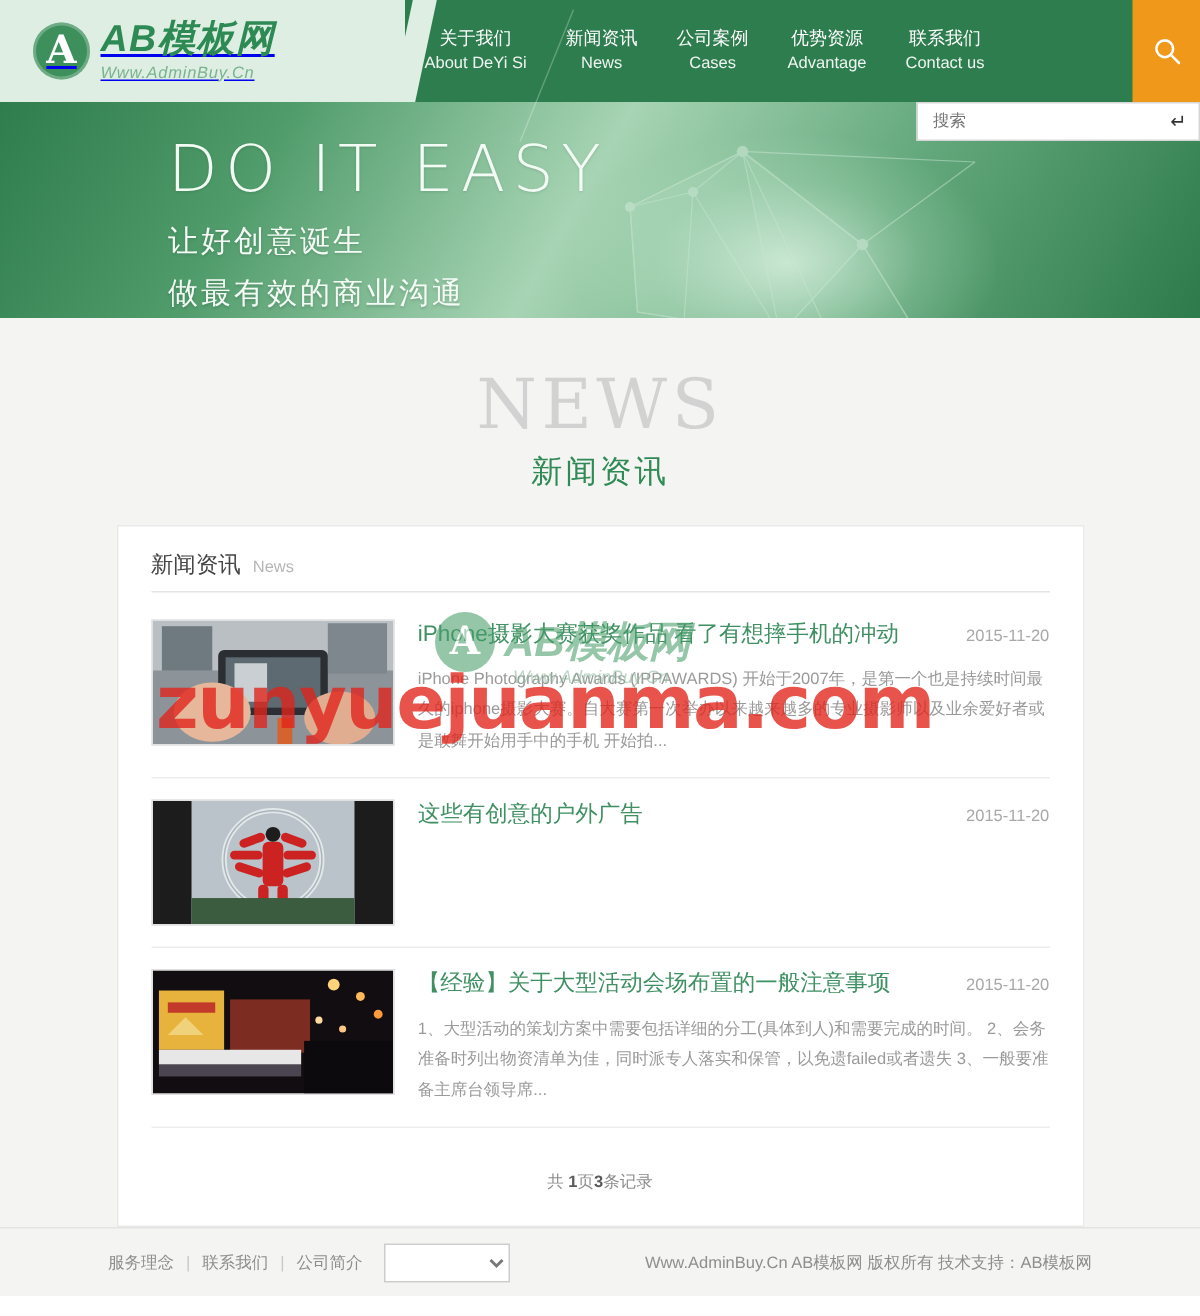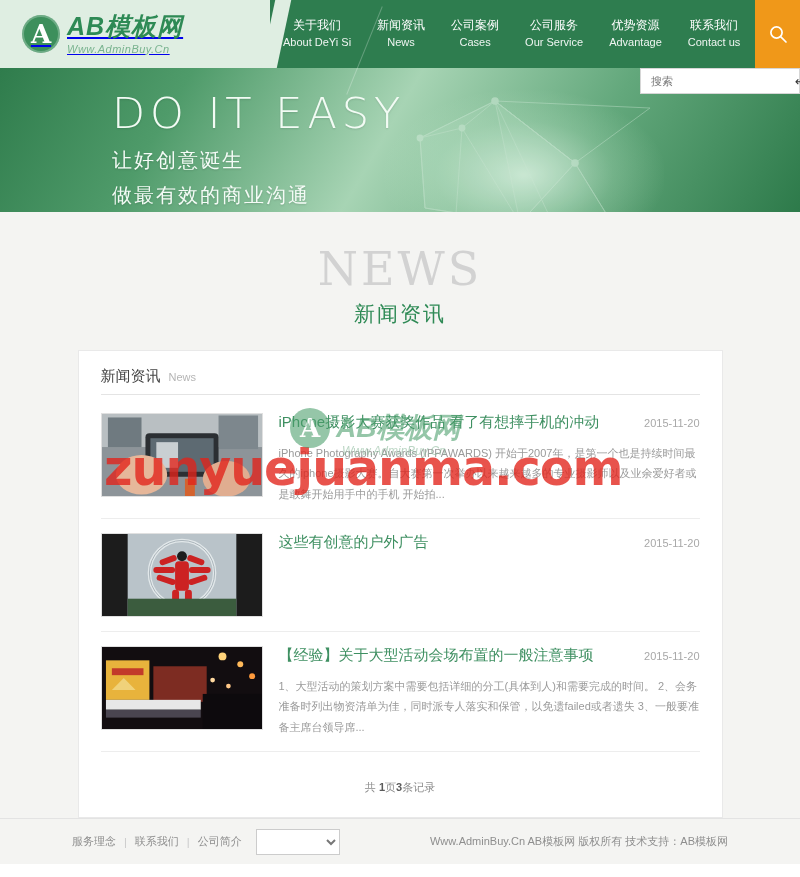--- a/index.html
+++ b/index.html
@@ -125,21 +125,21 @@
     background: #f09819;
     display: flex;
     align-items: center;
     justify-content: center;
     cursor: pointer;
   }
   .search-box {
     position: absolute;
     right: 0px;
     top: 68px;
-    width: 160px;
+    width: 189px;
     height: 26px;
     background: #ffffff;
     border: 1px solid #d6d6d6;
     display: flex;
     align-items: center;
     padding: 0 8px;
     box-sizing: border-box;
     z-index: 40;
   }
   .search-input {
@@ -409,24 +409,20 @@
       <span class="nav-en">About DeYi Si</span>
     </a>
     <a class="nav-item" href="#">
       <span class="nav-sep"></span>
       <span class="nav-cn">新闻资讯</span>
       <span class="nav-en">News</span>
     </a>
     <a class="nav-item" href="#">
       <span class="nav-cn">公司案例</span>
       <span class="nav-en">Cases</span>
-    </a>
-    <a class="nav-item" href="#">
-      <span class="nav-cn">公司服务</span>
-      <span class="nav-en">Our Service</span>
     </a>
     <a class="nav-item" href="#">
       <span class="nav-cn">优势资源</span>
       <span class="nav-en">Advantage</span>
     </a>
     <a class="nav-item" href="#">
       <span class="nav-cn">联系我们</span>
       <span class="nav-en">Contact us</span>
     </a>
   </nav>

